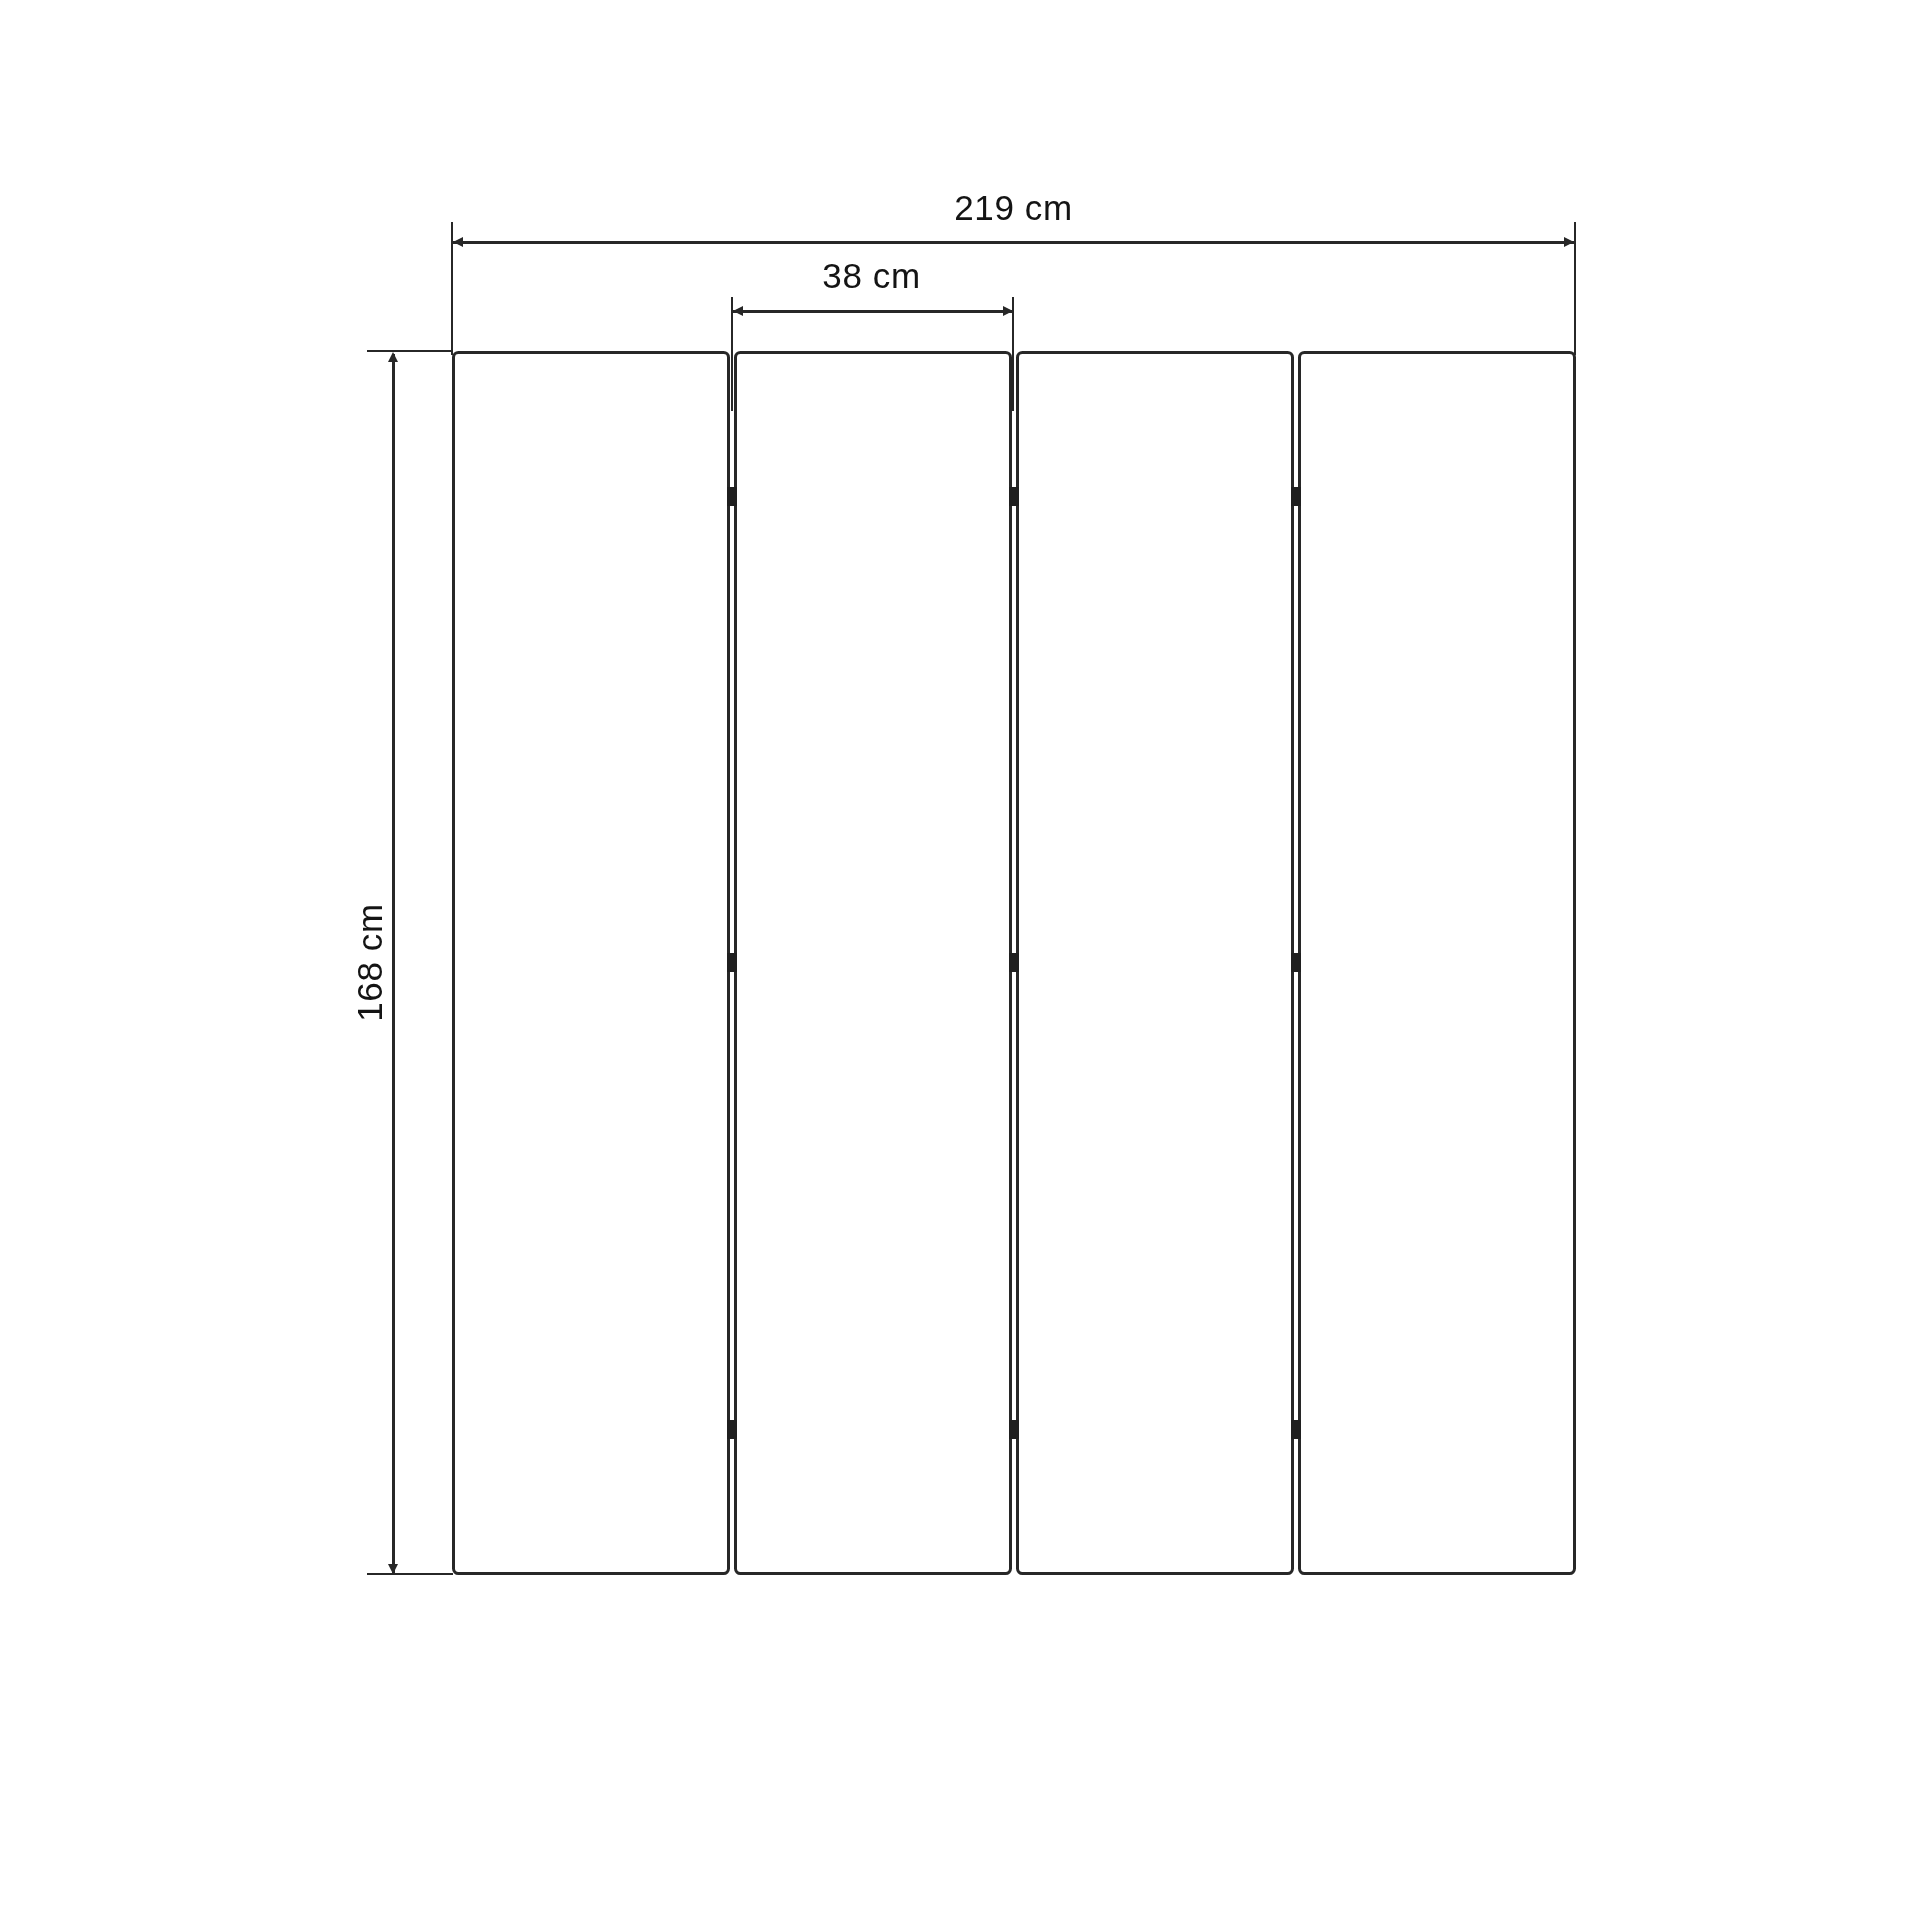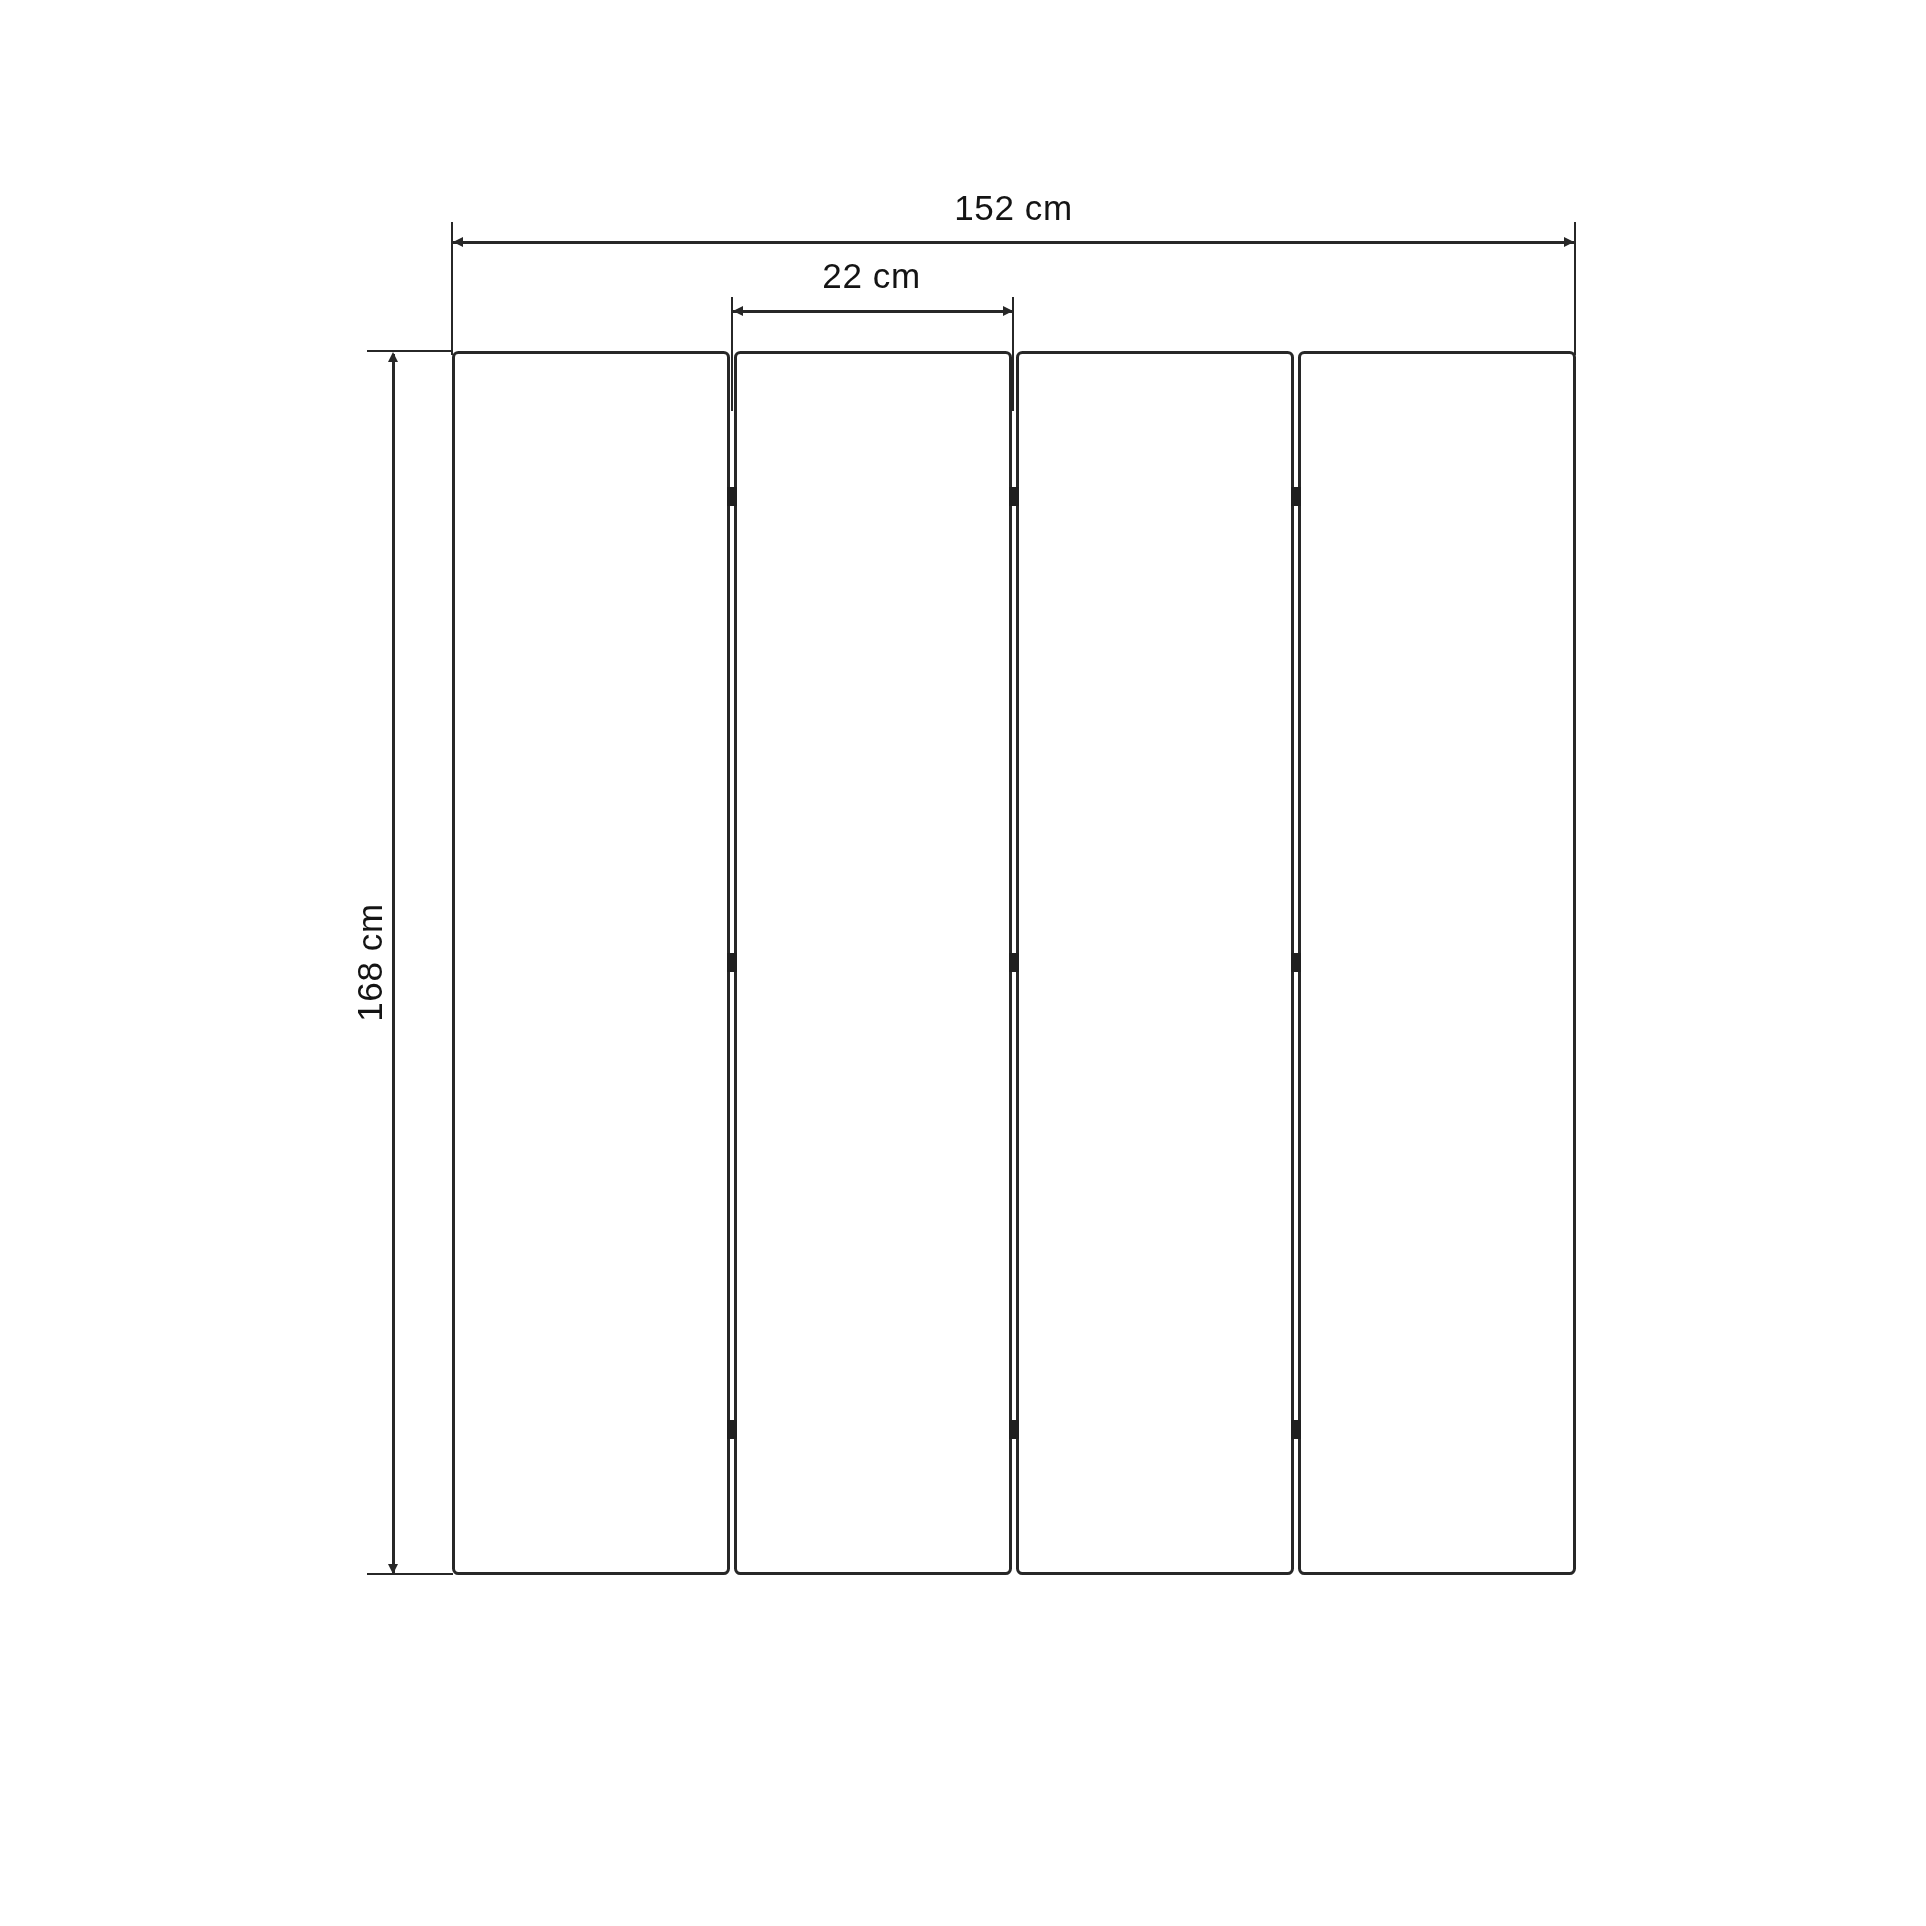--- a/index.html
+++ b/index.html
@@ -143,28 +143,28 @@
   <div class="hinge g3 r2"></div>
   <div class="hinge g1 r3"></div>
   <div class="hinge g2 r3"></div>
   <div class="hinge g3 r3"></div>
 
   <div class="ext v e152l"></div>
   <div class="ext v e152r"></div>
   <div class="dim-line l152"></div>
   <div class="arrow left a152l"></div>
   <div class="arrow right a152r"></div>
-  <div class="dim-label w152">152 cm</div>
+  <div class="dim-label w152">219 cm</div>
 
   <div class="ext v e38l"></div>
   <div class="ext v e38r"></div>
   <div class="dim-line l38"></div>
   <div class="arrow left a38l"></div>
   <div class="arrow right a38r"></div>
-  <div class="dim-label w38">22 cm</div>
+  <div class="dim-label w38">38 cm</div>
 
   <div class="ext h e168t"></div>
   <div class="ext h e168b"></div>
   <div class="dim-line l168"></div>
   <div class="arrow up a168u"></div>
   <div class="arrow down a168d"></div>
   <div class="dim-label h168">168 cm</div>
 
 </div>
 

